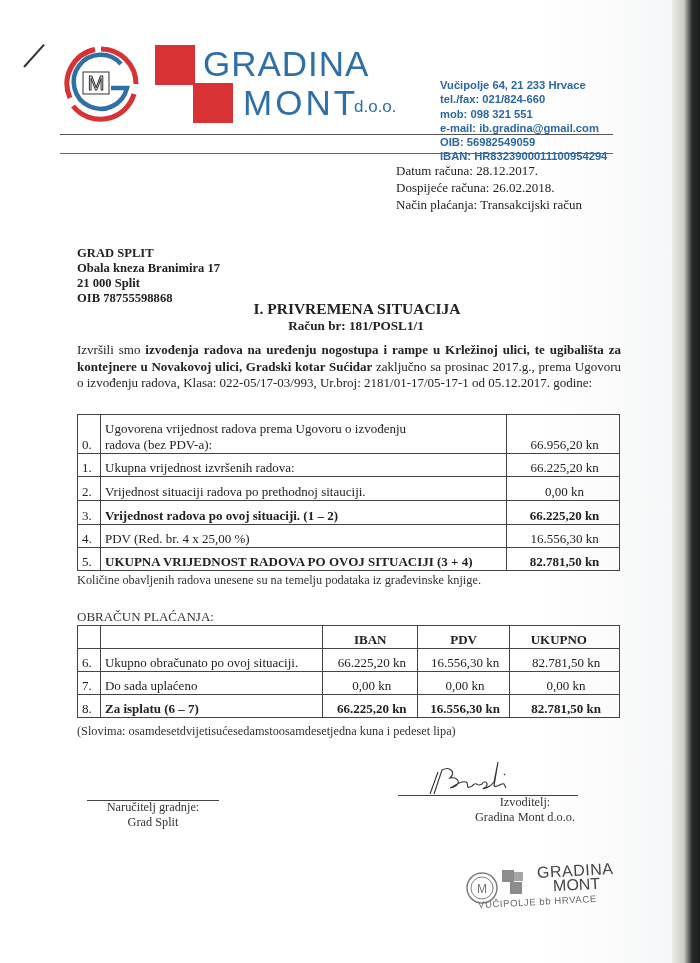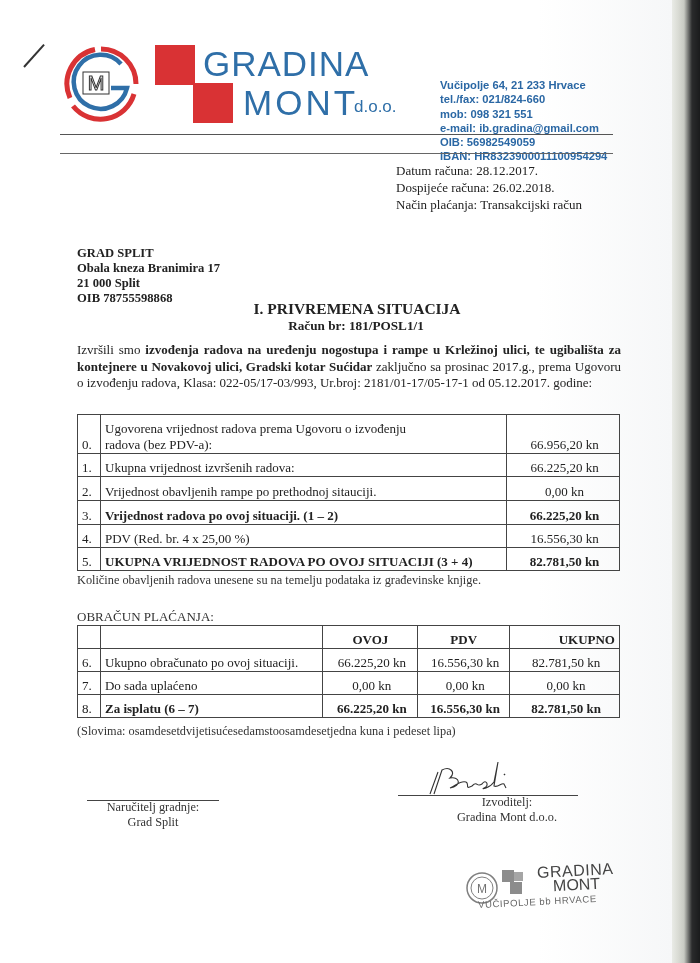--- a/index.html
+++ b/index.html
@@ -63,28 +63,28 @@
 
   .pay-heading { left: 77px; top: 609px; font-size: 13px; color: #333; line-height: 15px; }
 
   .t2 { left: 77px; top: 625px; width: 543px; }
   .t2 td.c1 { width: 23px; }
   .t2 td.c2 { width: 223px; margin-left: 20px; }
   .t2 td.c3 { width: 95px; }
   .t2 td.c4 { width: 92px; }
   .t2 td.c5 { width: 110px; }
   .t2 td.hdr { text-align: center; font-weight: bold; }
-  .t2 td.hdr.right { text-align: right; padding-right: 4px; }
+  .t2 td.hdr.right { text-align: right; padding-right: 32px; }
 
   .words { left: 77px; top: 724px; font-size: 12.3px; color: #333; line-height: 15px; white-space: nowrap; }
 
   .sig-line-left { left: 87px; top: 800px; width: 132px; height: 1px; background: #444; }
   .sig-left { left: 87px; top: 800px; width: 132px; text-align: center; font-size: 12.3px; line-height: 15px; color: #333; }
   .sig-line-right { left: 398px; top: 795px; width: 180px; height: 1px; background: #444; }
-  .sig-right { left: 442px; top: 795px; width: 130px; text-align: center; font-size: 12.3px; line-height: 15px; color: #333; }
+  .sig-right { left: 460px; top: 795px; width: 130px; text-align: center; font-size: 12.3px; line-height: 15px; color: #333; }
   .signature { left: 420px; top: 758px; width: 130px; height: 40px; }
 
   .stamp { left: 463px; top: 862px; width: 150px; height: 56px; opacity: 0.75; }
   .stamp-text1 { left: 537px; top: 862px; font-family: "Liberation Sans", sans-serif; font-size: 16px; color: #444; line-height: 17px; letter-spacing: 0.5px; transform: rotate(-3deg); }
   .stamp-text2 { left: 553px; top: 876px; font-family: "Liberation Sans", sans-serif; font-size: 16px; color: #444; line-height: 17px; transform: rotate(-3deg); }
   .stamp-text3 { left: 478px; top: 896px; font-family: "Liberation Sans", sans-serif; font-size: 9.5px; color: #666; line-height: 11px; letter-spacing: 0.6px; transform: rotate(-3deg); white-space: nowrap; }
 </style>
 </head>
 <body>
 
@@ -143,21 +143,21 @@
       <td style="padding-right:80px;">Ugovorena vrijednost radova prema Ugovoru o izvođenju radova (bez PDV-a):</td>
       <td class="c3 val">66.956,20 kn</td>
     </tr>
     <tr style="height:23px;">
       <td class="c1 num">1.</td>
       <td>Ukupna vrijednost izvršenih radova:</td>
       <td class="c3 val">66.225,20 kn</td>
     </tr>
     <tr style="height:24px;">
       <td class="c1 num">2.</td>
-      <td>Vrijednost obavljenih rampe po prethodnoj sitauciji.</td>
+      <td>Vrijednost situaciji radova po prethodnoj sitauciji.</td>
       <td class="c3 val">0,00 kn</td>
     </tr>
     <tr class="bold" style="height:24px;">
       <td class="c1 num" style="font-weight:normal;">3.</td>
       <td>Vrijednost radova po ovoj situaciji. (1 – 2)</td>
       <td class="c3 val">66.225,20 kn</td>
     </tr>
     <tr style="height:23px;">
       <td class="c1 num">4.</td>
       <td>PDV (Red. br. 4 x 25,00 %)</td>
@@ -173,21 +173,21 @@
 
   <div class="abs note">Količine obavljenih radova unesene su na temelju podataka iz građevinske knjige.</div>
 
   <div class="abs pay-heading">OBRAČUN PLAĆANJA:</div>
 
   <table class="grid t2">
     <tbody>
         <tr style="height:23px;">
       <td class="c1"></td>
       <td class="c2"></td>
-      <td class="c3 hdr">OVOJ</td>
+      <td class="c3 hdr">IBAN</td>
       <td class="c4 hdr">PDV</td>
       <td class="c5 hdr right">UKUPNO</td>
     </tr>
     <tr style="height:23px;">
       <td class="c1 num">6.</td>
       <td class="c2">Ukupno obračunato po ovoj situaciji.</td>
       <td class="c3 val">66.225,20 kn</td>
       <td class="c4 val">16.556,30 kn</td>
       <td class="c5 val">82.781,50 kn</td>
     </tr>

